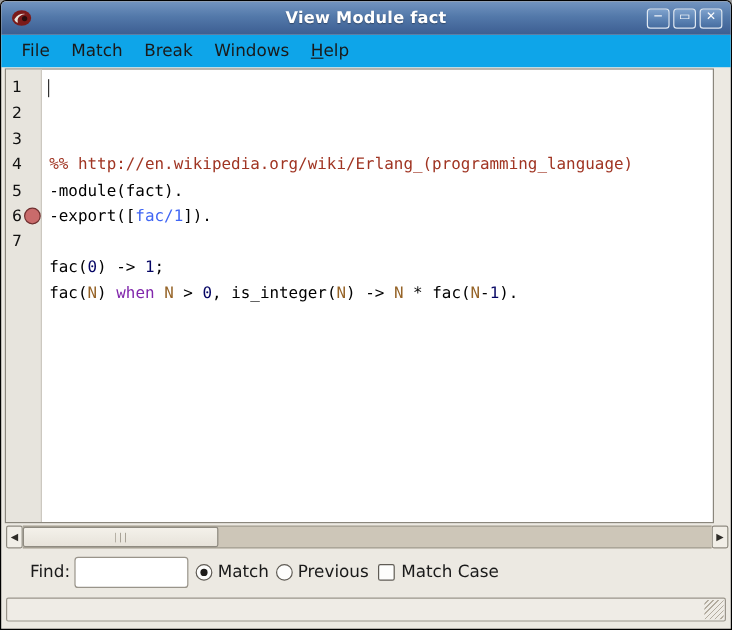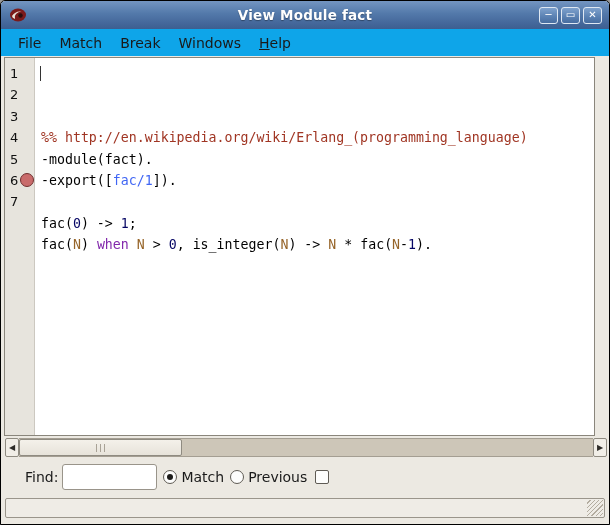--- a/index.html
+++ b/index.html
@@ -180,20 +180,21 @@
   </div>
 
   <div class="findbar">
     <span>Find:</span>
     <input class="textbox find-input" id="find-input" value="" style="">
     <div class="radio checked" id="radio-next"></div>
     <span>Match</span>
     <div class="radio" id="radio-prev"></div>
     <span>Previous</span>
     <div class="checkbox" id="match-case-box"></div>
+    <span>Match Case</span>
   </div>
 
   <div class="statusbar">
     <span></span>
     <div class="resize-grip"></div>
   </div>
 
 </div>
 
 </body></html>

